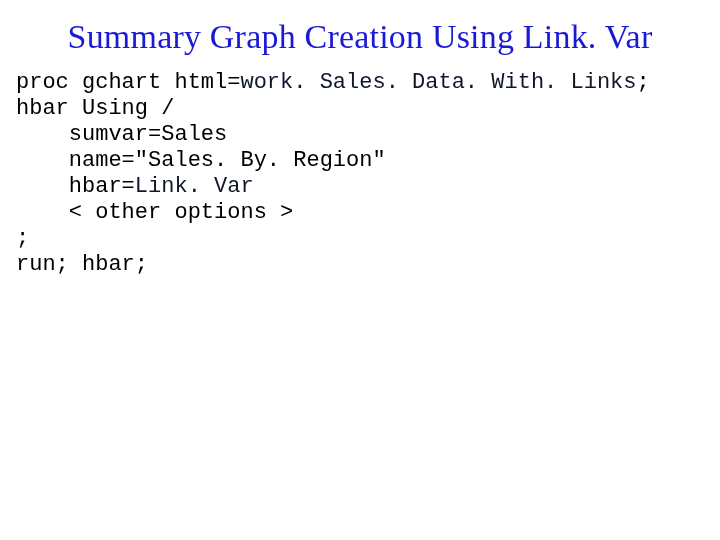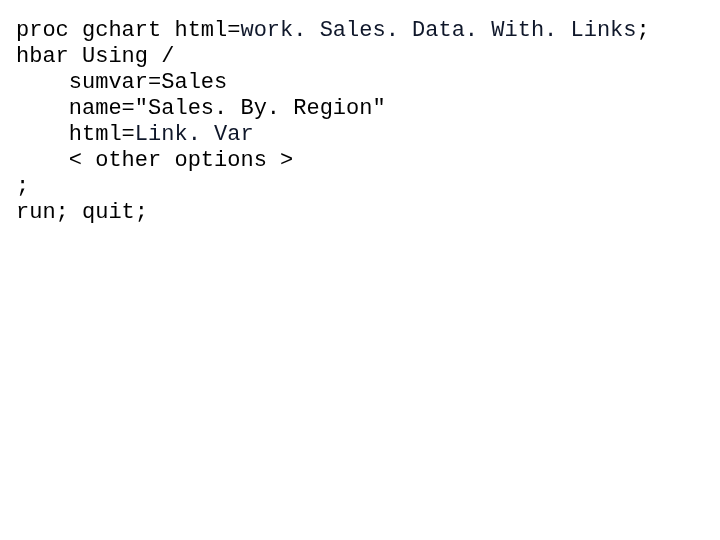--- a/index.html
+++ b/index.html
@@ -32,21 +32,22 @@
     color: #000000;
     white-space: pre;
     margin-left: 6px;
   }
   .kw { color: #0f172a; }
 </style>
 </head>
 <body>
 
 <div class="slide">
+  <h1 class="title">Summary Graph Creation Using Link. Var</h1>
   <div class="code"><span>proc gchart html=</span><span class="kw">work. Sales. Data. With. Links</span><span>;</span>
 <span>hbar Using /</span>
 <span>    sumvar=Sales</span>
 <span>    name="Sales. By. Region"</span>
-<span>    html=</span><span class="kw">Link. Var</span>
+<span>    hbar=</span><span class="kw">Link. Var</span>
 <span>    &lt; other options &gt;</span>
 <span>;</span>
-<span>run; quit;</span></div>
+<span>run; hbar;</span></div>
 </div>
 
 </body></html>

